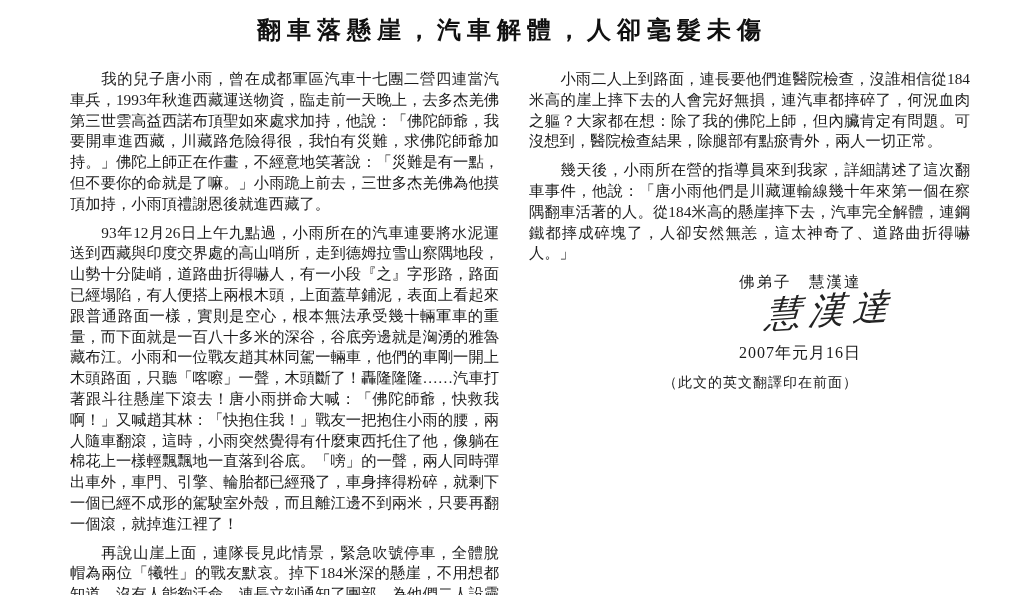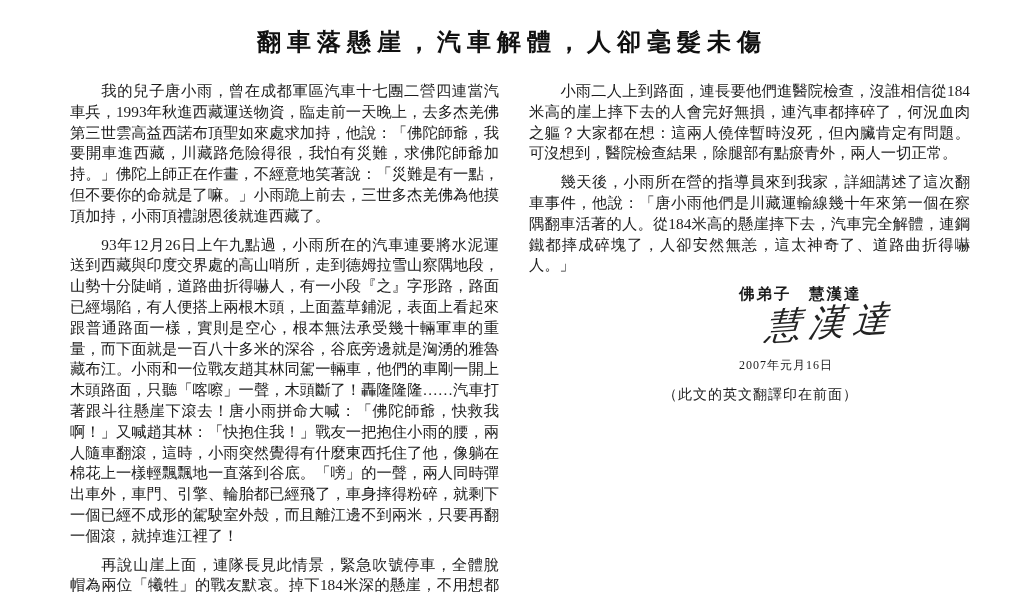--- a/index.html
+++ b/index.html
@@ -12,21 +12,21 @@
   }
   .page {
     position: relative;
     width: 1024px;
     height: 595px;
     background: #ffffff;
     color: #151515;
     font-family: "Liberation Serif", "DejaVu Serif", serif;
   }
   .title {
-    margin: 25px 0 0 0;
+    margin: 13px 0 0 0;
     text-align: center;
     font-size: 24px;
     line-height: 34px;
     font-weight: bold;
     letter-spacing: 6px;
     color: #111;
     white-space: nowrap;
   }
   .columns {
     display: flex;
@@ -44,40 +44,39 @@
   .col.left  { width: 446px; }
   .col.right { width: 458px; }
   .para { margin: 8px; }
   .para.indent { text-indent: 2.05em; }
   .closing { position: relative; }
   .signer {
     margin-top: 7px;
     padding-left: 218px;
     font-size: 15.5px;
     letter-spacing: 2px;
-    font-weight: bold;
   }
   .signature-wrap {
     height: 52px;
     padding-left: 244px;
     margin-top: -2px;
   }
   .signature-text {
     display: inline-block;
     font-size: 36px;
     line-height: 48px;
     letter-spacing: 8px;
     color: #232323;
     transform: rotate(-4deg) skewX(-8deg);
     transform-origin: left center;
     font-style: italic;
   }
   .date-line {
     padding-left: 218px;
-    font-size: 12px;
+    font-size: 16px;
     margin-top: 0px;
     letter-spacing: 1px;
   }
   .note-line {
     padding-left: 142px;
     margin-top: 9px;
     font-size: 14px;
     letter-spacing: 1px;
     color: #222;
   }
@@ -91,21 +90,21 @@
 
   <div class="columns">
 
     <div class="col left">
       <p class="para indent">我的兒子唐小雨，曾在成都軍區汽車十七團二營四連當汽車兵，1993年秋進西藏運送物資，臨走前一天晚上，去多杰羌佛第三世雲高益西諾布頂聖如來處求加持，他說：「佛陀師爺，我要開車進西藏，川藏路危險得很，我怕有災難，求佛陀師爺加持。」佛陀上師正在作畫，不經意地笑著說：「災難是有一點，但不要你的命就是了嘛。」小雨跪上前去，三世多杰羌佛為他摸頂加持，小雨頂禮謝恩後就進西藏了。</p>
       <p class="para indent">93年12月26日上午九點過，小雨所在的汽車連要將水泥運送到西藏與印度交界處的高山哨所，走到德姆拉雪山察隅地段，山勢十分陡峭，道路曲折得嚇人，有一小段『之』字形路，路面已經塌陷，有人便搭上兩根木頭，上面蓋草鋪泥，表面上看起來跟普通路面一樣，實則是空心，根本無法承受幾十輛軍車的重量，而下面就是一百八十多米的深谷，谷底旁邊就是洶湧的雅魯藏布江。小雨和一位戰友趙其林同駕一輛車，他們的車剛一開上木頭路面，只聽「喀嚓」一聲，木頭斷了！轟隆隆隆……汽車打著跟斗往懸崖下滾去！唐小雨拼命大喊：「佛陀師爺，快救我啊！」又喊趙其林：「快抱住我！」戰友一把抱住小雨的腰，兩人隨車翻滾，這時，小雨突然覺得有什麼東西托住了他，像躺在棉花上一樣輕飄飄地一直落到谷底。「嗙」的一聲，兩人同時彈出車外，車門、引擎、輪胎都已經飛了，車身摔得粉碎，就剩下一個已經不成形的駕駛室外殼，而且離江邊不到兩米，只要再翻一個滾，就掉進江裡了！</p>
       <p class="para indent">再說山崖上面，連隊長見此情景，緊急吹號停車，全體脫帽為兩位「犧牲」的戰友默哀。掉下184米深的懸崖，不用想都知道，沒有人能夠活命。連長立刻通知了團部，為他們二人設靈堂，又派了十多個士兵綁上繩索，從懸崖上放下去撿屍骨碎塊，連長命令：「儘量多</p>
     </div>
 
     <div class="col right">
-      <p class="para indent">小雨二人上到路面，連長要他們進醫院檢查，沒誰相信從184米高的崖上摔下去的人會完好無損，連汽車都摔碎了，何況血肉之軀？大家都在想：這兩人僥倖暫時沒死，但內臟肯定有問題。可沒想到，醫院檢查結果，除腿部有點瘀青外，兩人一切正常。</p>
+      <p class="para indent">小雨二人上到路面，連長要他們進醫院檢查，沒誰相信從184米高的崖上摔下去的人會完好無損，連汽車都摔碎了，何況血肉之軀？大家都在想：除了我的佛陀上師，但內臟肯定有問題。可沒想到，醫院檢查結果，除腿部有點瘀青外，兩人一切正常。</p>
       <p class="para indent">幾天後，小雨所在營的指導員來到我家，詳細講述了這次翻車事件，他說：「唐小雨他們是川藏運輸線幾十年來第一個在察隅翻車活著的人。從184米高的懸崖摔下去，汽車完全解體，連鋼鐵都摔成碎塊了，人卻安然無恙，這太神奇了、道路曲折得嚇人。」</p>
 
       <div class="closing">
         <div class="signer">佛弟子　慧漢達</div>
         <div class="signature-wrap">
           <span class="signature-text">慧漢達</span>
         </div>
         <div class="date-line">2007年元月16日</div>
         <div class="note-line">（此文的英文翻譯印在前面）</div>
       </div>

